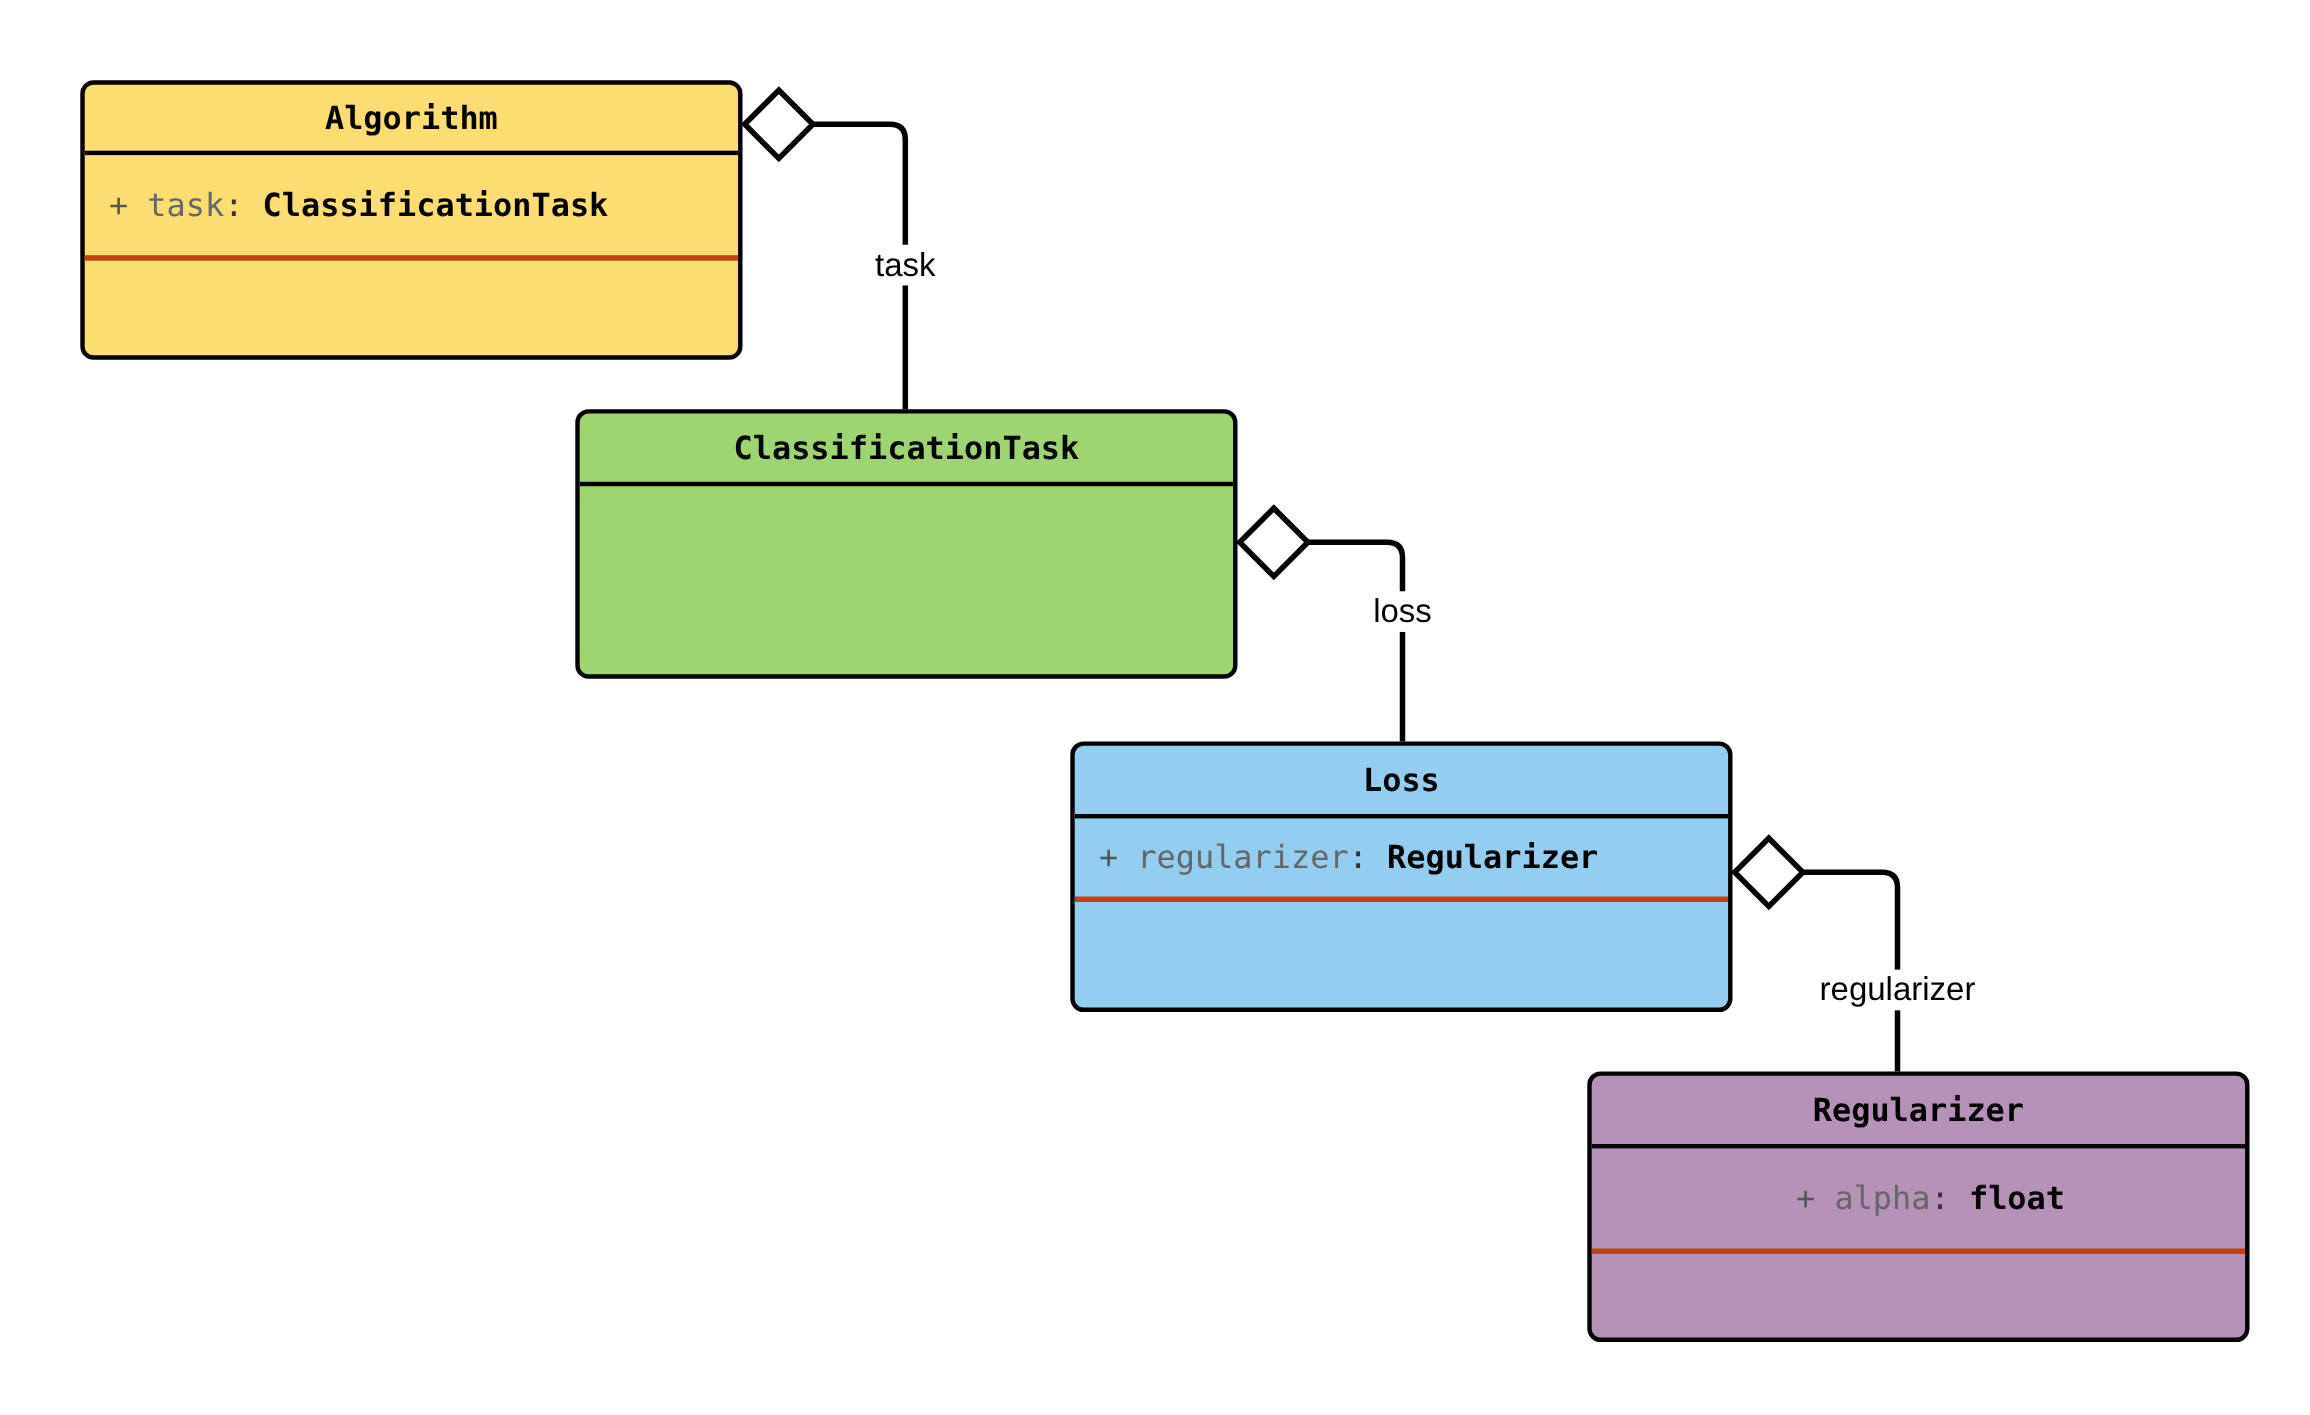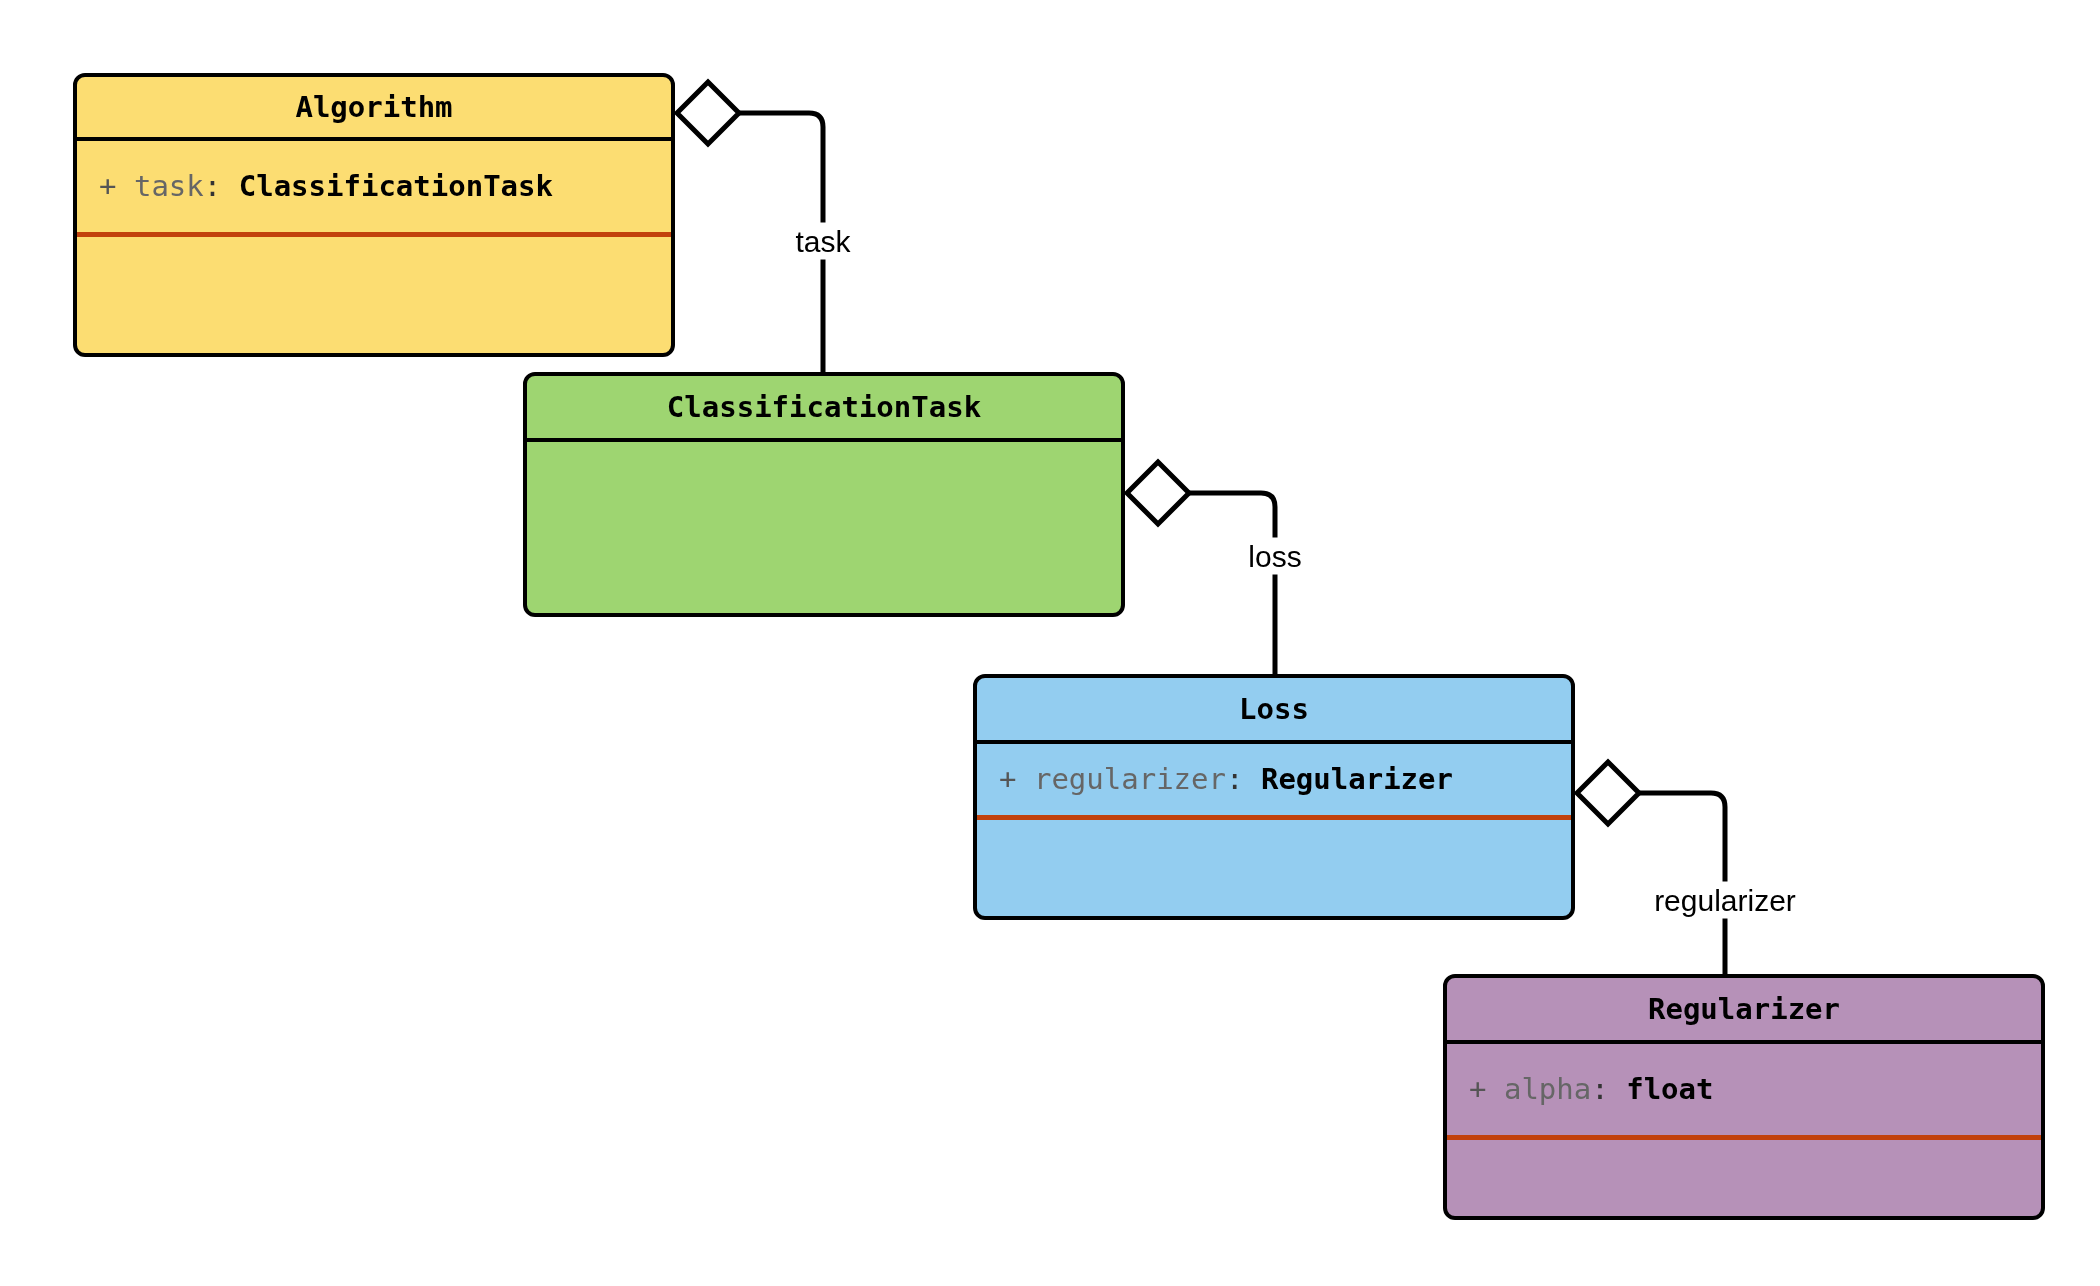--- a/index.html
+++ b/index.html
@@ -100,21 +100,21 @@
         <path d="M 739 113 L 809 113 Q 823 113 823 127 L 823 372"></path>
         <polygon points="677,113 708,82 739,113 708,144" fill="#ffffff" stroke="#000000" stroke-width="5"></polygon>
         <path d="M 1189 493 L 1261 493 Q 1275 493 1275 507 L 1275 674"></path>
         <polygon points="1127,493 1158,462 1189,493 1158,524" fill="#ffffff" stroke="#000000" stroke-width="5"></polygon>
         <path d="M 1639 793 L 1711 793 Q 1725 793 1725 807 L 1725 974"></path>
         <polygon points="1577,793 1608,762 1639,793 1608,824" fill="#ffffff" stroke="#000000" stroke-width="5"></polygon>
       </g>
   </svg>
 
   <div id="class-layer">
-      <div class="uml-class" style="left: 73px; top: 73px; width: 602px; height: 284px; background: rgb(252, 221, 114);">
+      <div class="uml-class" style="left: 73px; top: 73px; width: 602px; height: 254px; background: rgb(252, 221, 114);">
         <div class="uml-section sec-title" style="height: 64px;">
           <span class="class-name">Algorithm</span>
         </div>
         <div class="uml-section sec-attrs" style="height: 96px;">
           <div class="attr-line"><span class="attr-vis">+</span><span>&nbsp;</span><span class="attr-name">task</span><span class="attr-colon">:</span><span>&nbsp;</span><span class="attr-type">ClassificationTask</span></div>
         </div>
         <div class="uml-section sec-methods" style="height: 66px;"></div>
       </div>
       <div class="uml-class" style="left: 523px; top: 372px; width: 602px; height: 245px; background: rgb(158, 213, 113);">
         <div class="uml-section sec-title" style="height: 66px;">
@@ -128,21 +128,21 @@
         </div>
         <div class="uml-section sec-attrs" style="height: 76px;">
           <div class="attr-line"><span class="attr-vis">+</span><span>&nbsp;</span><span class="attr-name">regularizer</span><span class="attr-colon">:</span><span>&nbsp;</span><span class="attr-type">Regularizer</span></div>
         </div>
         <div class="uml-section sec-methods" style="height: 76px;"></div>
       </div>
       <div class="uml-class" style="left: 1443px; top: 974px; width: 602px; height: 246px; background: rgb(182, 145, 184);">
         <div class="uml-section sec-title" style="height: 66px;">
           <span class="class-name">Regularizer</span>
         </div>
-        <div class="uml-section sec-attrs" style="height: 96px;">
+        <div class="uml-section sec-attrs" style="height: 96px; justify-content: center;">
           <div class="attr-line"><span class="attr-vis">+</span><span>&nbsp;</span><span class="attr-name">alpha</span><span class="attr-colon">:</span><span>&nbsp;</span><span class="attr-type">float</span></div>
         </div>
         <div class="uml-section sec-methods" style="height: 76px;"></div>
       </div>
     </div>
   <div id="label-layer">
       <div class="edge-label" style="left: 823px; top: 241px;">task</div>
       <div class="edge-label" style="left: 1275px; top: 556px;">loss</div>
       <div class="edge-label" style="left: 1725px; top: 900px;">regularizer</div>
     </div>

